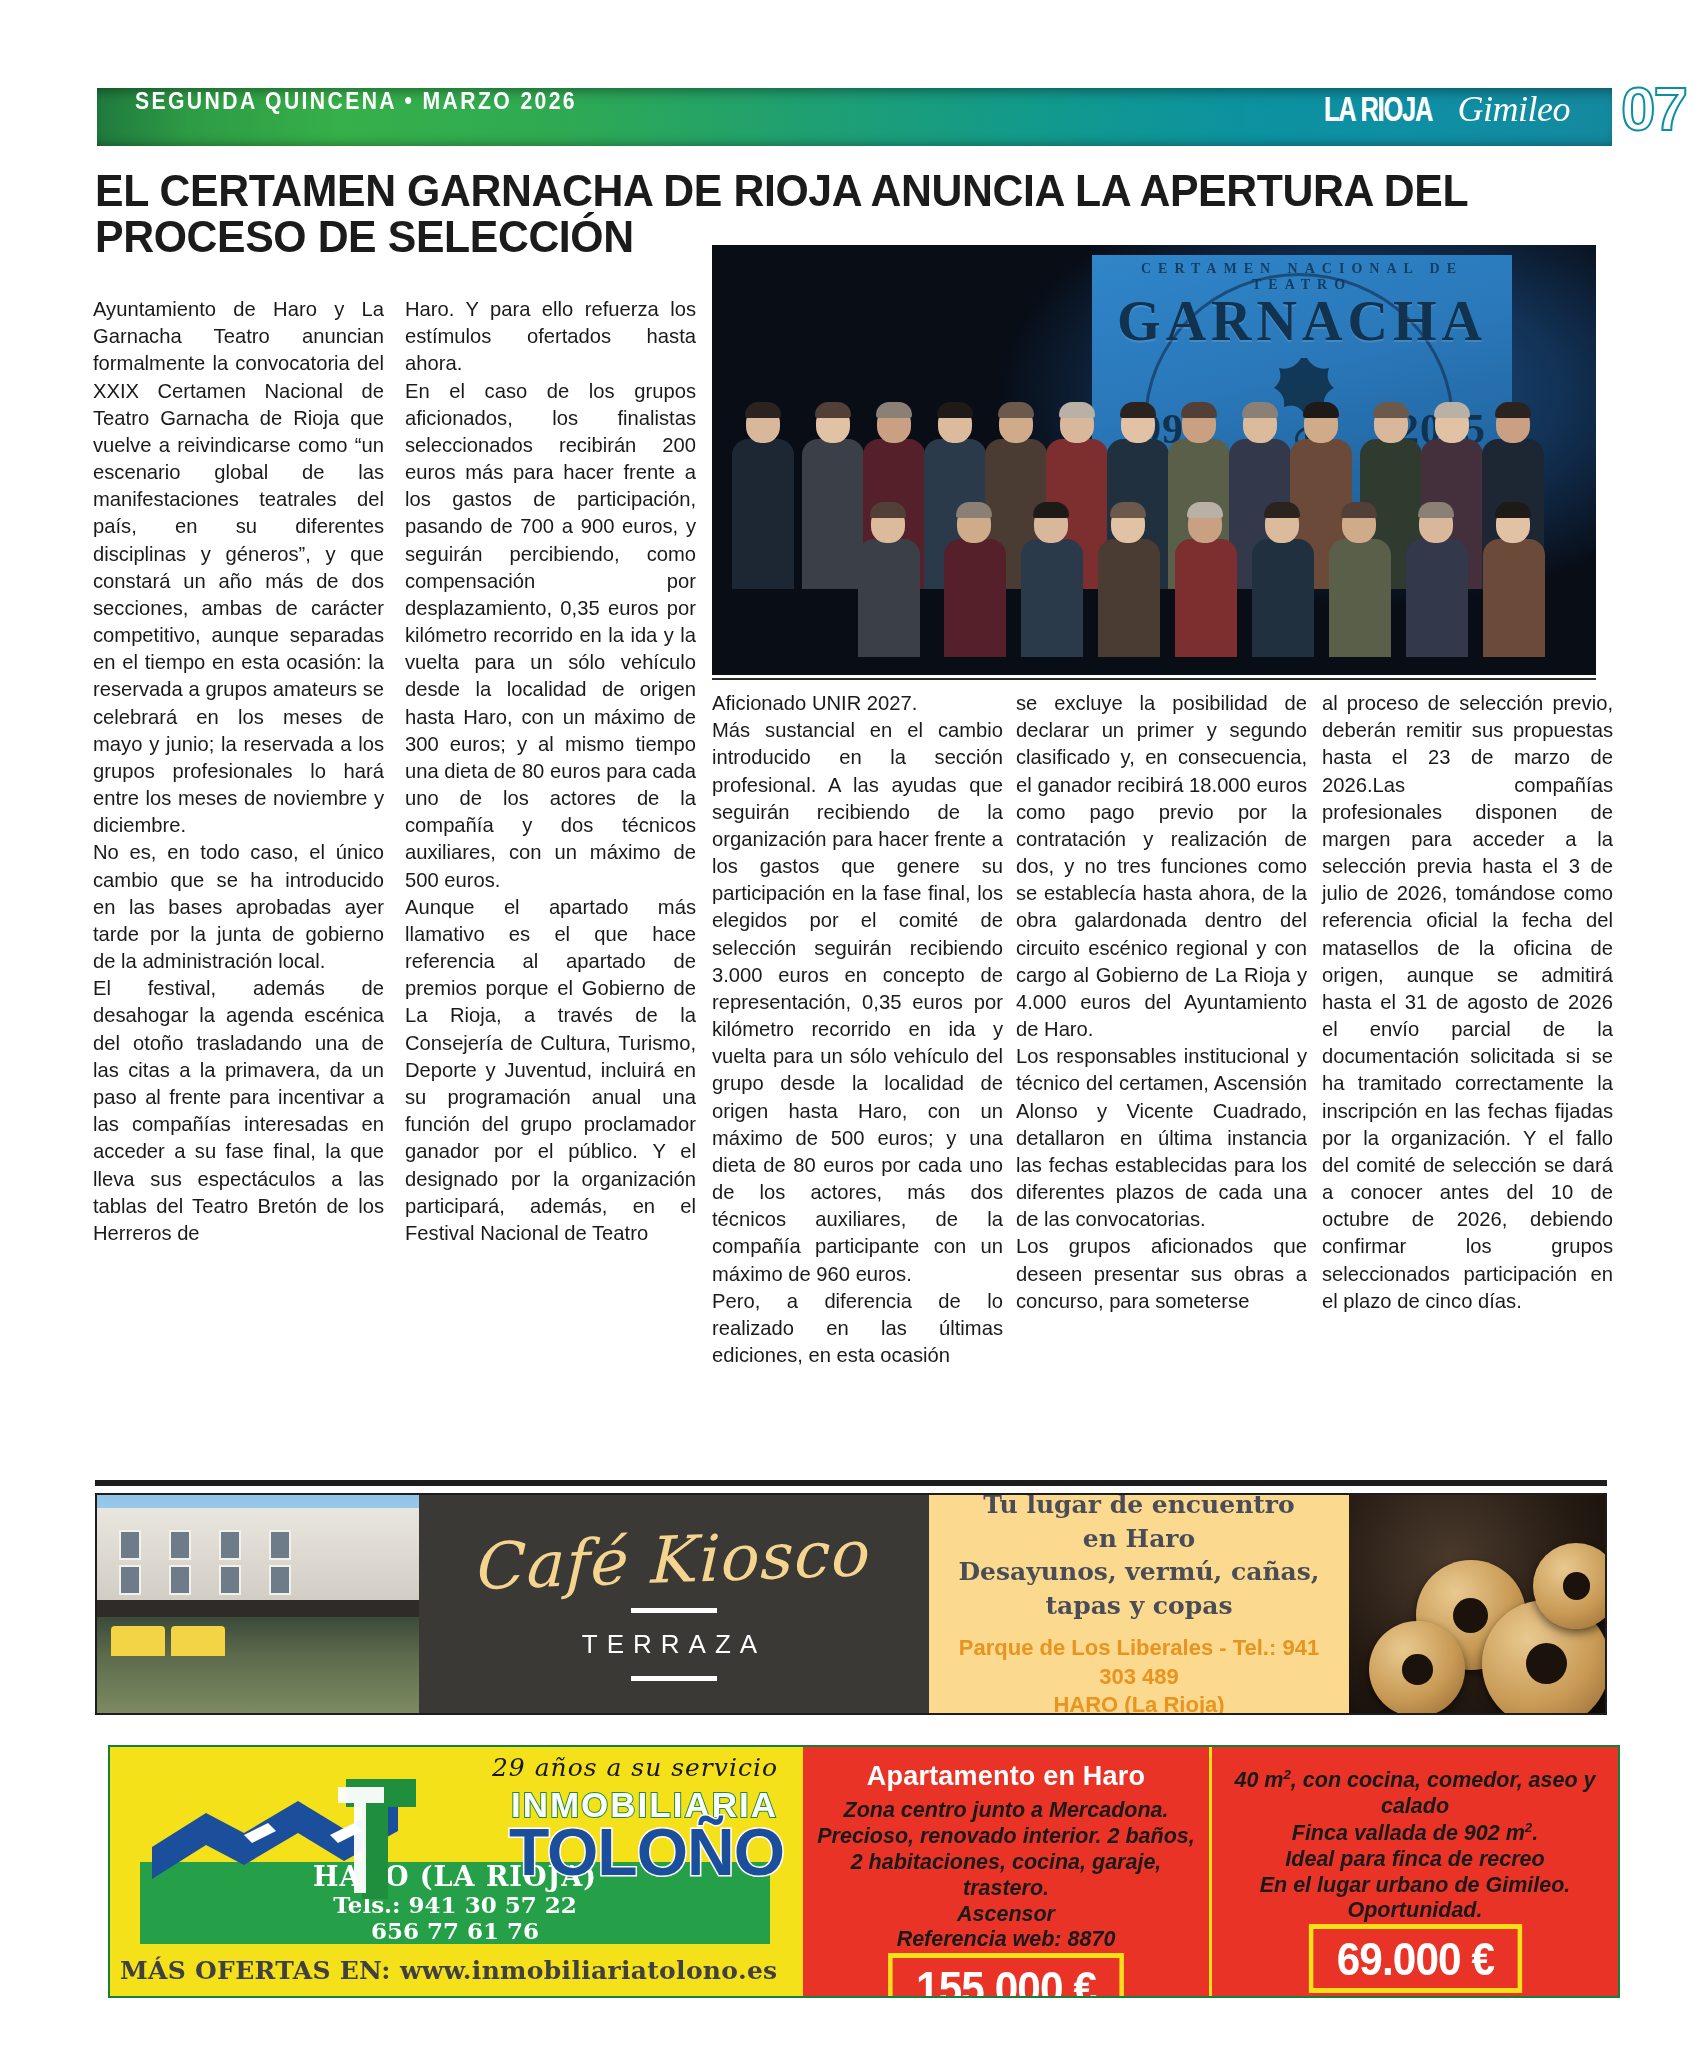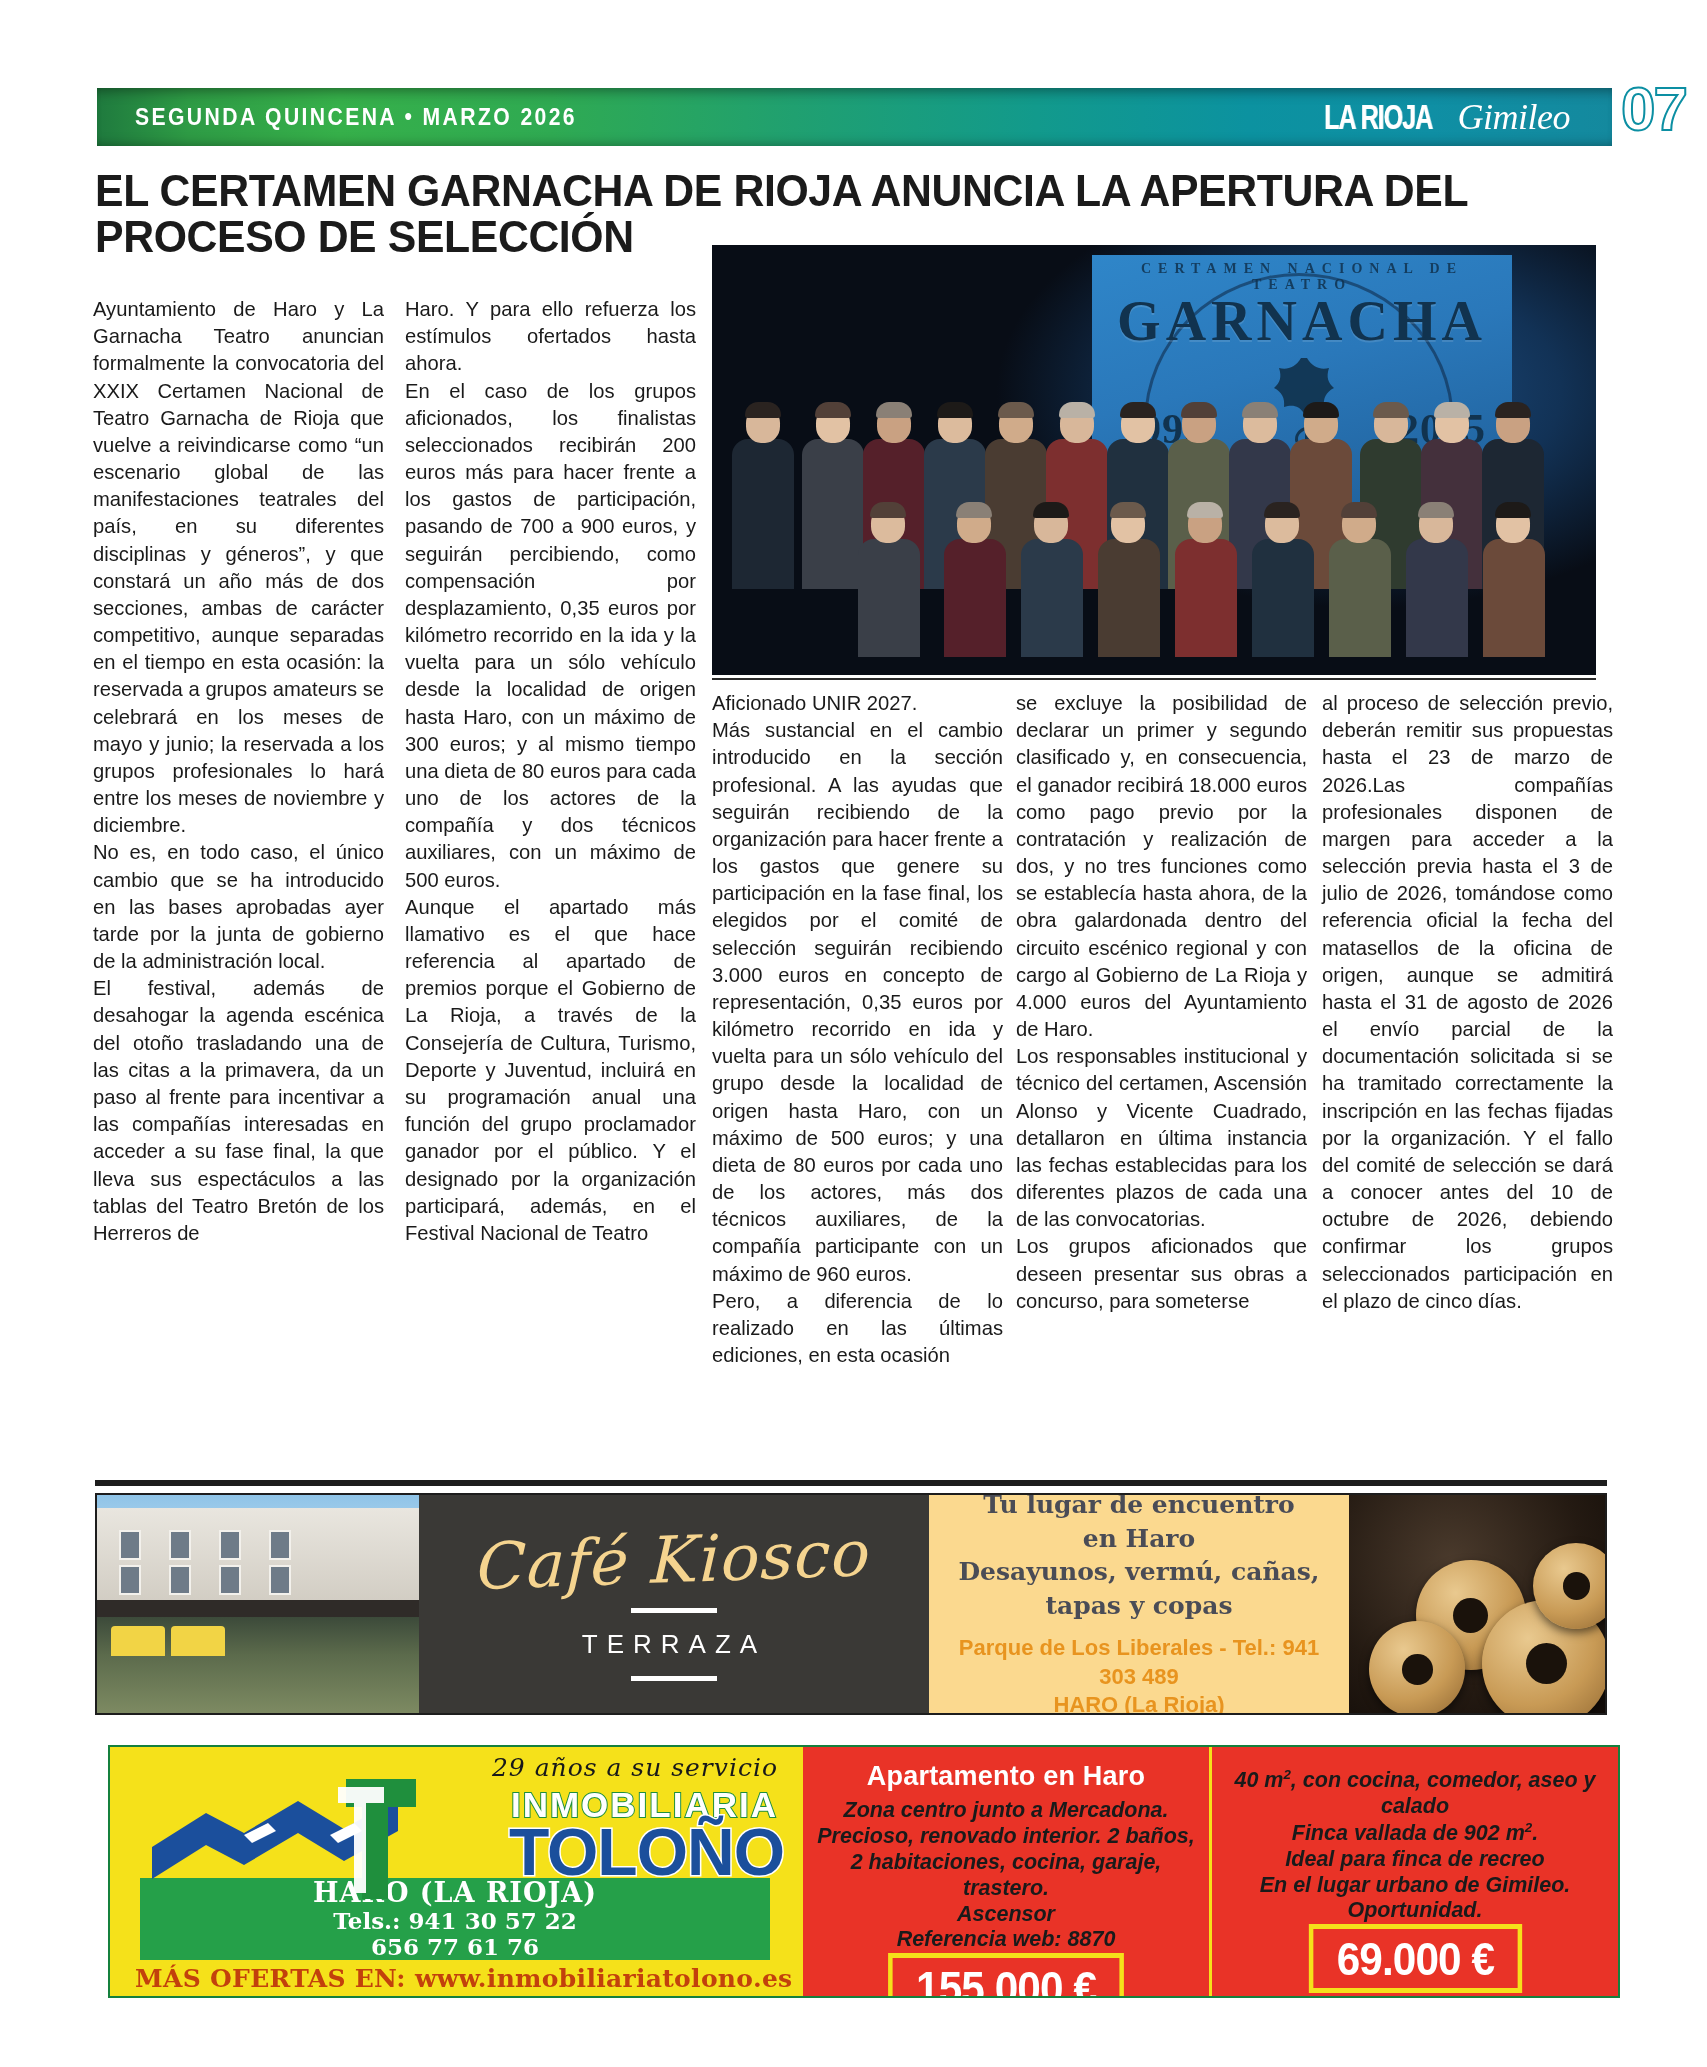--- a/index.html
+++ b/index.html
@@ -19,21 +19,20 @@
   
   .masthead {
     position: absolute;
     left: 97px; top: 88px;
     width: 1515px; height: 58px;
     background: linear-gradient(to right,
         #1f7a3e 0%, #2e9b45 6%, #36b04a 16%,
         #2faa52 30%, #20a070 46%, #129a8c 62%,
         #0c92a0 76%, #0f8fa4 88%, #14899e 100%);
     display: flex;
-    align-items: center;
     box-shadow: inset 0 12px 14px -10px rgba(0,0,0,0.45),
                 inset 0 -10px 12px -9px rgba(0,0,0,0.35);
   }
   .masthead-date {
     color: #ffffff;
     font-family: "Liberation Sans Narrow", "Liberation Sans", sans-serif;
     font-weight: bold;
     font-size: 23px;
     letter-spacing: 2.6px;
     margin-left: 38px;
@@ -374,27 +373,27 @@
     align-items: center; justify-content: center;
     color: #ffffff;
     font-family: "DejaVu Serif", serif;
     font-weight: bold;
     line-height: 1.12;
   }
   .tg-1 { font-size: 27px; letter-spacing: 1px; }
   .tg-2 { font-size: 23px; }
   .tg-3 { font-size: 23px; }
   .tolono-bottom {
-    height: 36px;
+    height: 52px;
     display: flex; align-items: center;
-    padding-left: 25px;
+    padding-left: 10px;
     font-family: "DejaVu Serif", serif;
     font-weight: bold;
     font-size: 25px;
-    color: #c2410c;
+    color: #404040;
     letter-spacing: 0.3px;
     white-space: nowrap;
   }
   .ad-red {
     flex: 1; height: 100%;
     background: #e93327;
     border-left: 3px solid #f5e11a;
     position: relative;
     display: flex; flex-direction: column;
     align-items: center; justify-content: flex-start;

